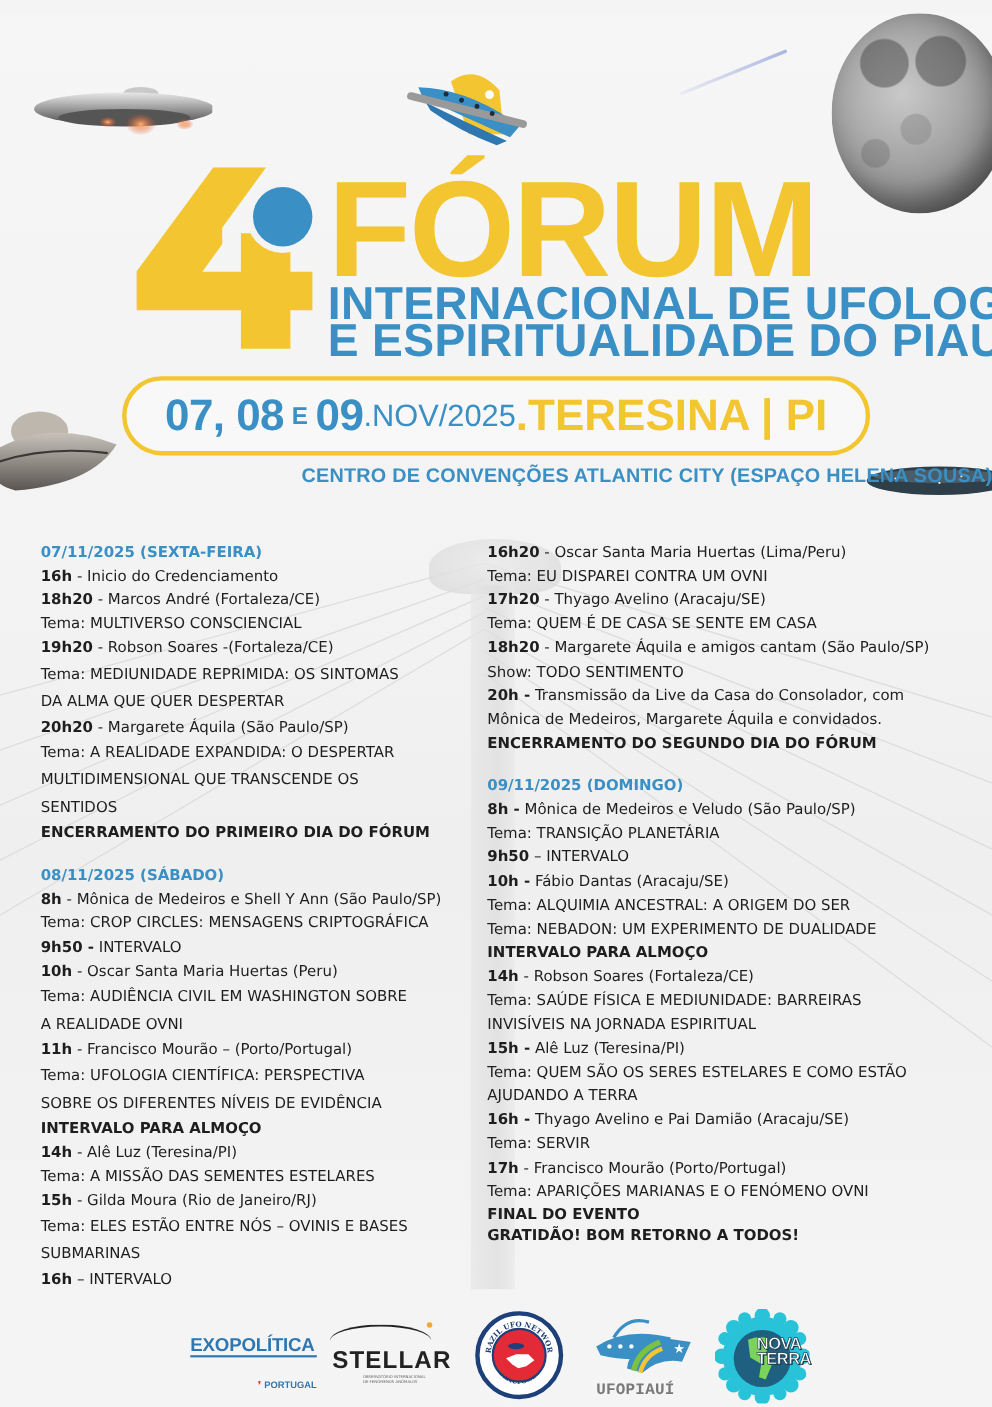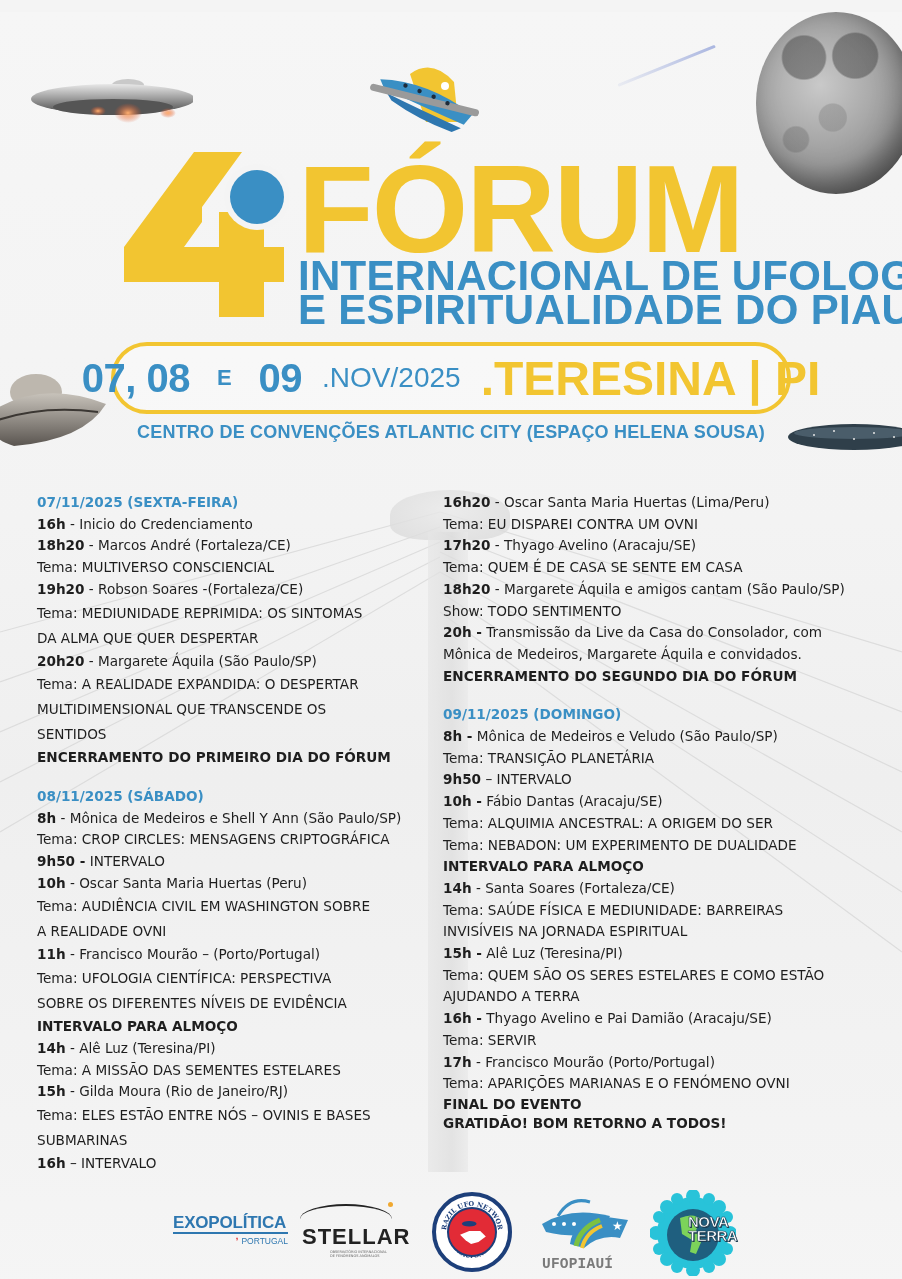--- a/index.html
+++ b/index.html
@@ -76,28 +76,27 @@
     .title-line.l1 { top: 243px; }
     .title-line.l2 { top: 277px; }
 
     
     .date-banner {
       position: absolute; left: 111px; top: 330px; width: 680px; height: 72px;
       border: 4px solid #f2c531; border-radius: 36px;
       display: flex; align-items: center; justify-content: center;
       background: rgba(255,255,255,.35);
       white-space: nowrap;
-      gap: 20px;
     }
     .date-banner .d-days { color: #3a8fc4; font-family: "Liberation Sans", sans-serif; font-weight: 900; font-size: 40px; letter-spacing: -0.5px; }
     .date-banner .d-e { color: #3a8fc4; font-family: "Liberation Sans", sans-serif; font-weight: 700; font-size: 22px; margin: 0 7px; }
     .date-banner .d-month { color: #3a8fc4; font-family: "Liberation Sans", sans-serif; font-weight: 400; font-size: 28px; }
-    .date-banner .d-city { color: #f2c531; font-family: "Liberation Sans", sans-serif; font-weight: 700; font-size: 48px; }
+    .date-banner .d-city { color: #f2c531; font-family: "Liberation Sans", sans-serif; font-weight: 700; font-size: 40px; }
     .venue {
-      position: absolute; left: 0; width: 902px; top: 410px; text-align: center;
+      position: absolute; left: 0; width: 902px; top: 410px; text-align: right;
       color: #3a8fc4; font-family: "Liberation Sans", sans-serif; font-weight: 700;
       font-size: 18px; letter-spacing: 0.2px;
     }
 
     
     .col { position: absolute; font-size: 13.6px; line-height: 21.7px; }
     .col.left { left: 37px; top: 480px; width: 400px; }
     .col.right { left: 443px; top: 480px; width: 440px; }
     .day-head {
       color: #3a8fc4; font-weight: 700; font-size: 13.6px; line-height: 21.7px;
@@ -106,21 +105,21 @@
     .row .time { font-weight: 700; }
     .row.bold { font-weight: 700; }
     .row.tall { line-height: 25px; }
     .gap { height: 17px; }
 
     
     .logos { position: absolute; left: 0; top: 1170px; width: 726px; height: 100px; }
     .logo { position: absolute; }
     .logo-exo { left: 173px; top: 32px; width: 115px; }
     .logo-exo .t1 { color: #2e77b0; font-family: "Liberation Sans", sans-serif; font-weight: 700; font-size: 17px; letter-spacing: -0.2px; line-height: 1; border-bottom: 2px solid #2e77b0; padding-bottom: 1px; }
-    .logo-exo .t2 { color: #2e77b0; font-family: "Liberation Sans", sans-serif; font-weight: 400; font-size: 8.5px; text-align: right; margin-top: 2px; }
+    .logo-exo .t2 { color: #2e77b0; font-family: "Liberation Sans", sans-serif; font-weight: 700; font-size: 8.5px; text-align: right; margin-top: 20px; }
     .logo-exo .t2 .mark { color: #e23a3a; margin-right: 3px; }
     .logo-stellar { left: 296px; top: 20px; width: 104px; height: 60px; }
     .logo-stellar .arc { position: absolute; left: 4px; top: 2px; width: 92px; height: 30px; border-top: 2px solid #222; border-radius: 50% 50% 0 0; }
     .logo-stellar .dot { position: absolute; left: 92px; top: 0; width: 5px; height: 5px; background: #f0a830; border-radius: 50%; }
     .logo-stellar .t { position: absolute; left: 6px; top: 22px; font-family: "Liberation Sans", sans-serif; font-weight: 900; font-size: 22px; letter-spacing: 1px; color: #222; }
     .logo-stellar .s { position: absolute; left: 34px; top: 48px; font-size: 3.5px; color: #666; width: 60px; line-height: 4px; }
     .logo-braufo { left: 432px; top: 10px; width: 80px; height: 80px; border-radius: 50%; border: 4px solid #1d3f7a; background: #fff; }
     .logo-braufo .inner { position: absolute; left: 11px; top: 11px; width: 50px; height: 50px; border-radius: 50%; background: #e22b36; border: 2px solid #1d3f7a; }
     .logo-braufo .ring { position: absolute; left: 0; top: 0; width: 72px; height: 72px; }
     .logo-ufopiaui { left: 540px; top: 12px; width: 90px; height: 78px; }
@@ -280,21 +279,21 @@
     <div class="gap"></div>
 
     <div class="day-head">09/11/2025 (DOMINGO)</div>
     <div class="row"><span class="time">8h -</span><span> Mônica de Medeiros e Veludo (São Paulo/SP)</span></div>
     <div class="row"><span>Tema: TRANSIÇÃO PLANETÁRIA</span></div>
     <div class="row"><span class="time">9h50</span><span> – INTERVALO</span></div>
     <div class="row"><span class="time">10h -</span><span> Fábio Dantas (Aracaju/SE)</span></div>
     <div class="row"><span>Tema: ALQUIMIA ANCESTRAL: A ORIGEM DO SER</span></div>
     <div class="row"><span>Tema: NEBADON: UM EXPERIMENTO DE DUALIDADE</span></div>
     <div class="row bold"><span>INTERVALO PARA ALMOÇO</span></div>
-    <div class="row"><span class="time">14h</span><span> - Santa Soares (Fortaleza/CE)</span></div>
+    <div class="row"><span class="time">14h</span><span> - Robson Soares (Fortaleza/CE)</span></div>
     <div class="row"><span>Tema: SAÚDE FÍSICA E MEDIUNIDADE: BARREIRAS</span></div>
     <div class="row"><span>INVISÍVEIS NA JORNADA ESPIRITUAL</span></div>
     <div class="row"><span class="time">15h -</span><span> Alê Luz (Teresina/PI)</span></div>
     <div class="row"><span>Tema: QUEM SÃO OS SERES ESTELARES E COMO ESTÃO</span></div>
     <div class="row"><span>AJUDANDO A TERRA</span></div>
     <div class="row"><span class="time">16h -</span><span> Thyago Avelino e Pai Damião (Aracaju/SE)</span></div>
     <div class="row"><span>Tema: SERVIR</span></div>
     <div class="row"><span class="time">17h</span><span> - Francisco Mourão (Porto/Portugal)</span></div>
     <div class="row"><span>Tema: APARIÇÕES MARIANAS E O FENÓMENO OVNI</span></div>
     <div class="row bold" style="line-height:19px"><span>FINAL DO EVENTO</span></div>

